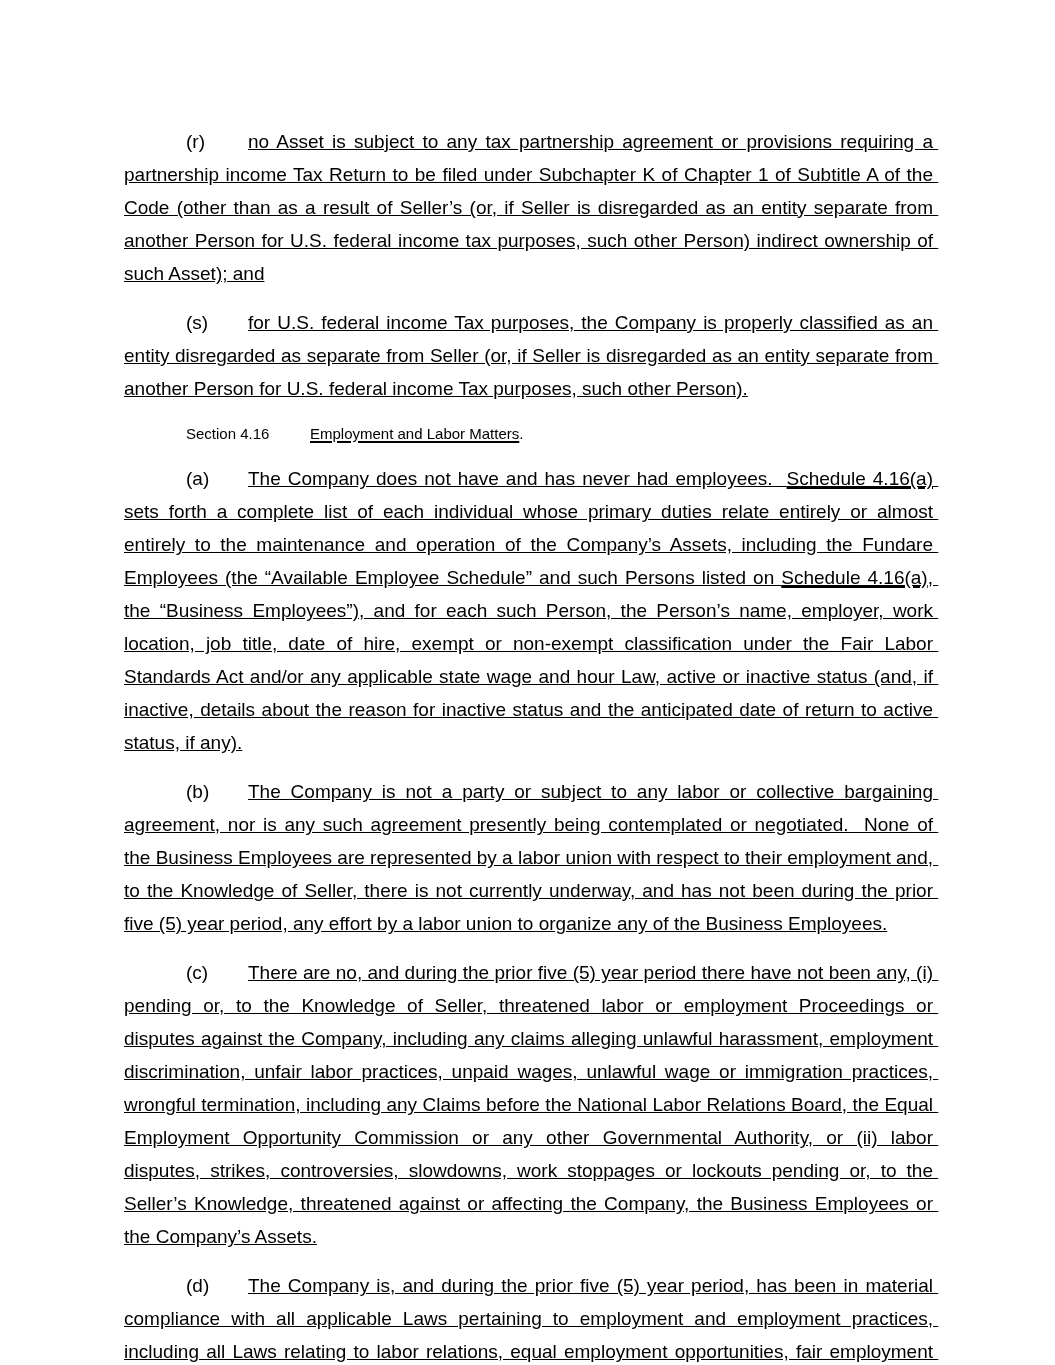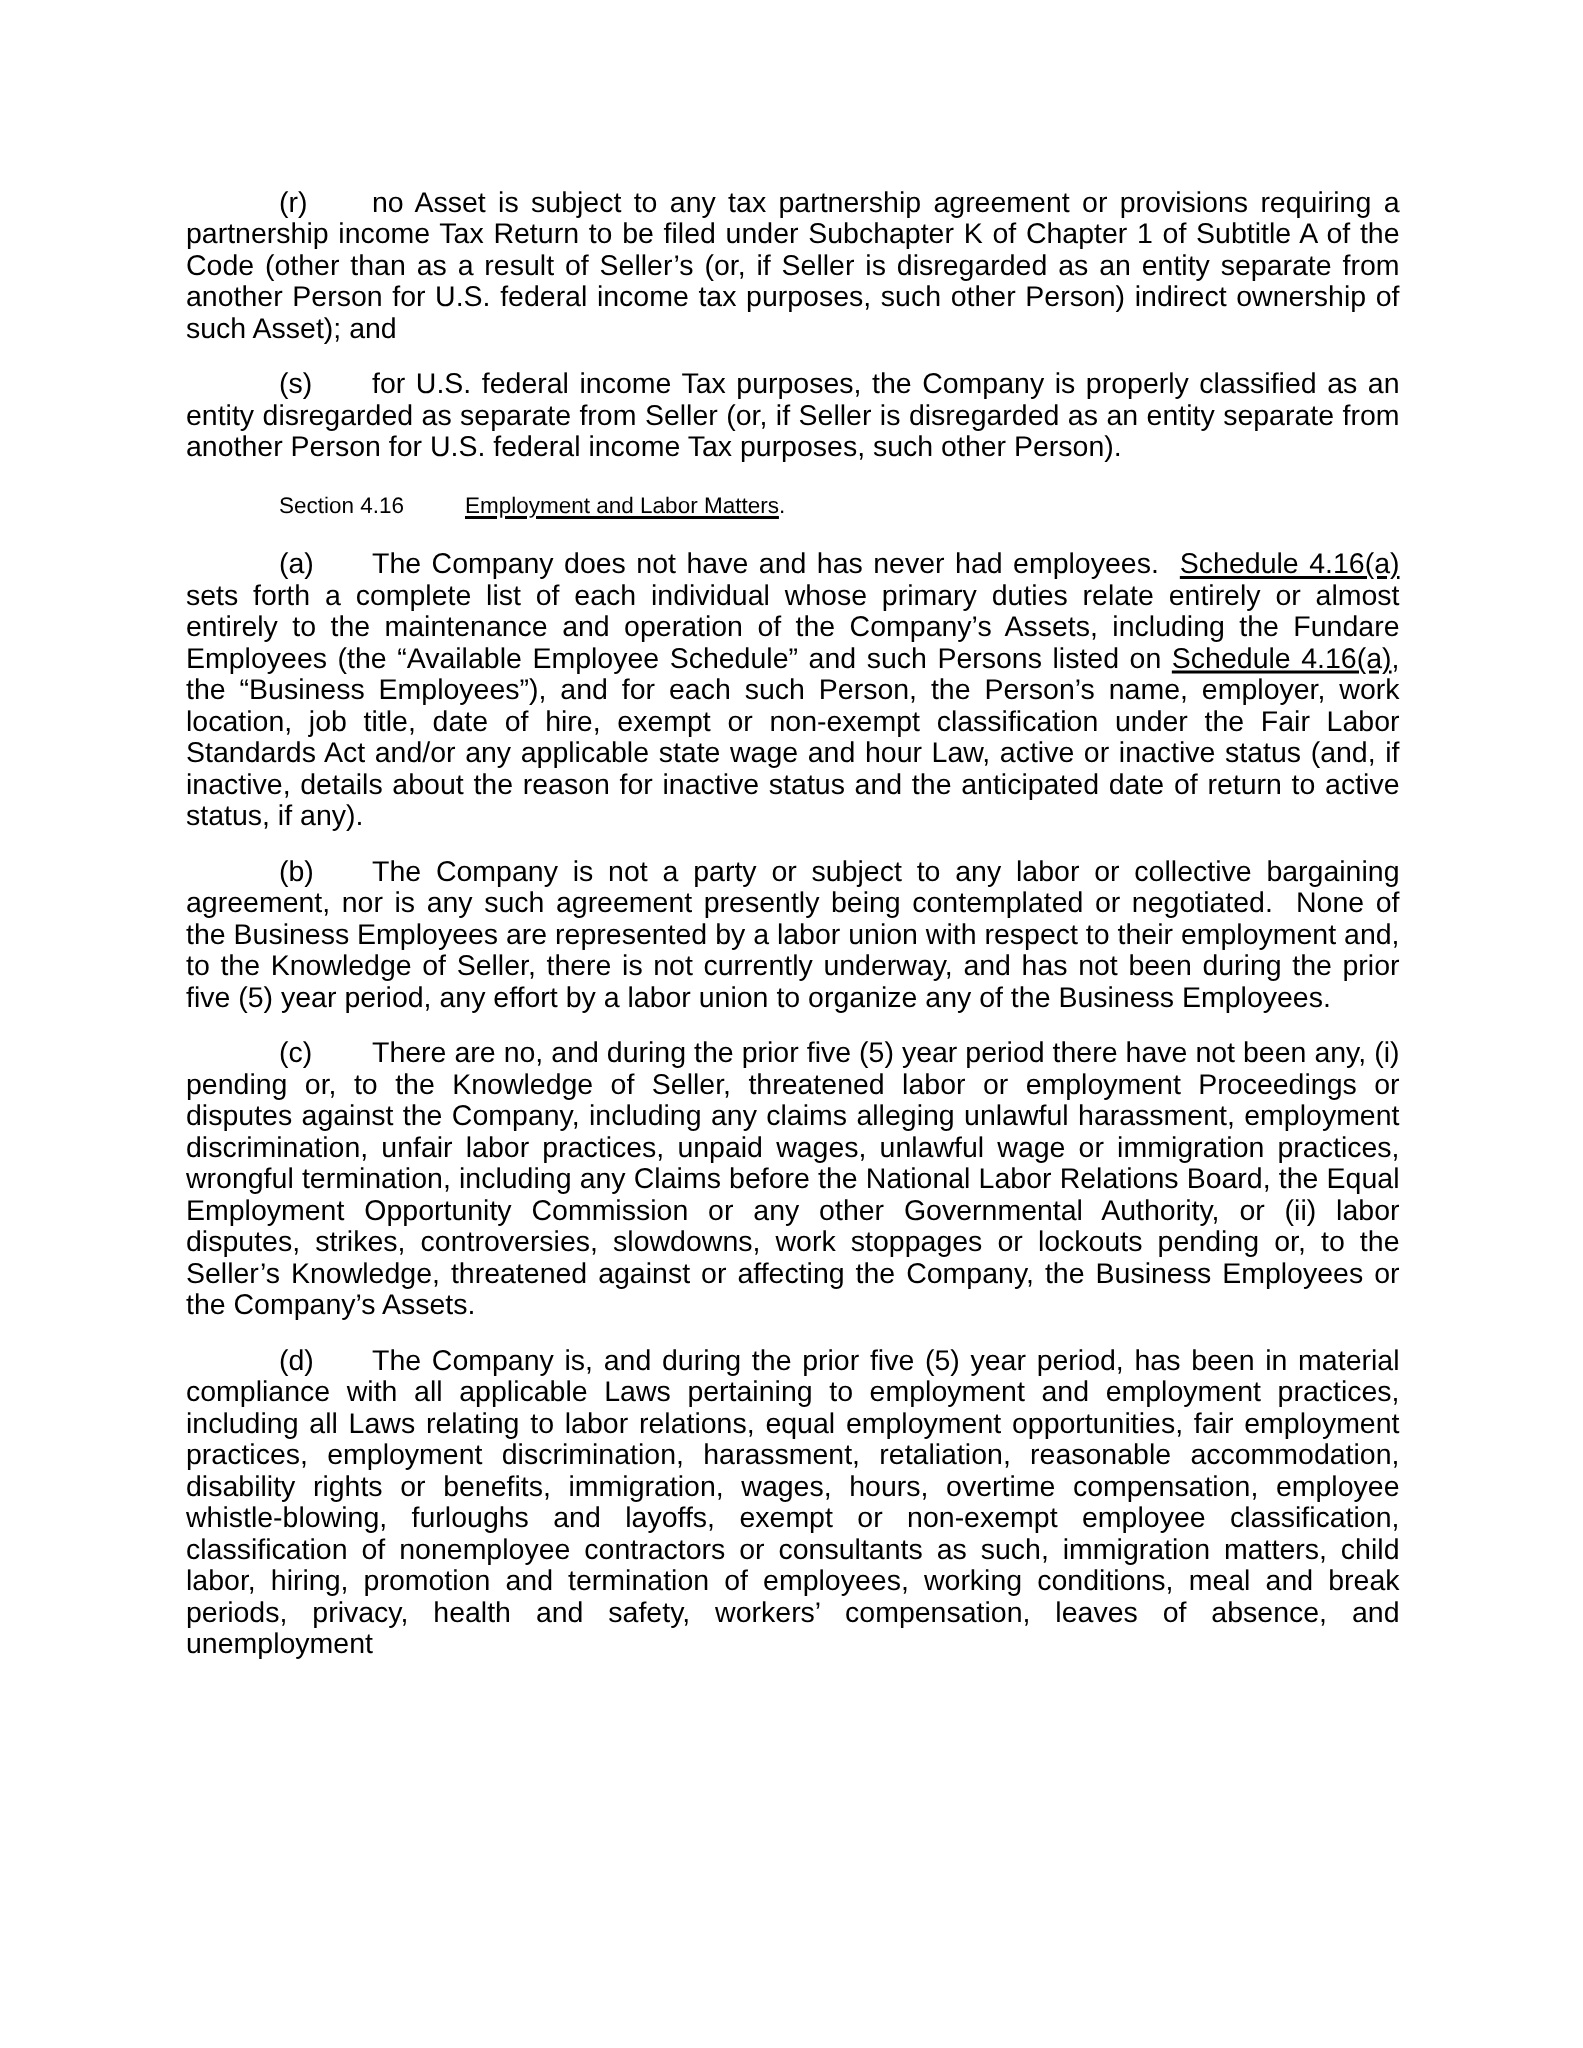--- a/index.html
+++ b/index.html
@@ -14,24 +14,25 @@
   }
   .content {
     position: absolute;
     left: 124px;
     top: 125px;
     width: 809px;
   }
   p.bp {
     margin: 0 0 16px 0;
     font-size: 19px;
-    line-height: 21px;
+    line-height: 33px;
     text-align: justify;
     text-indent: 62px;
     white-space: pre-wrap;
+    text-decoration: underline;
   }
   p.heading {
     margin: 0 0 16px 0;
     font-size: 15px;
     line-height: 25.3px;
     text-align: left;
     text-indent: 62px;
     white-space: pre-wrap;
   }
   .plabel { display: inline-block; min-width: 62px; text-indent: 0; }

